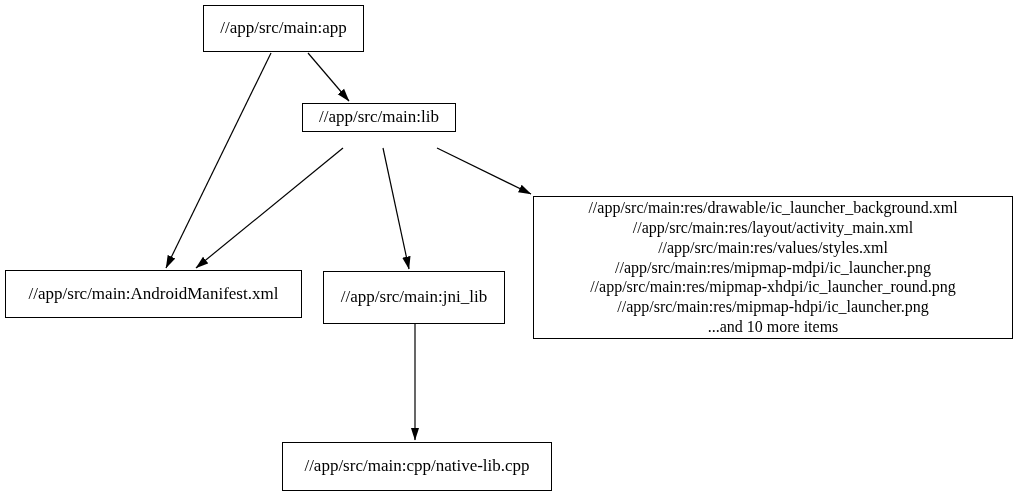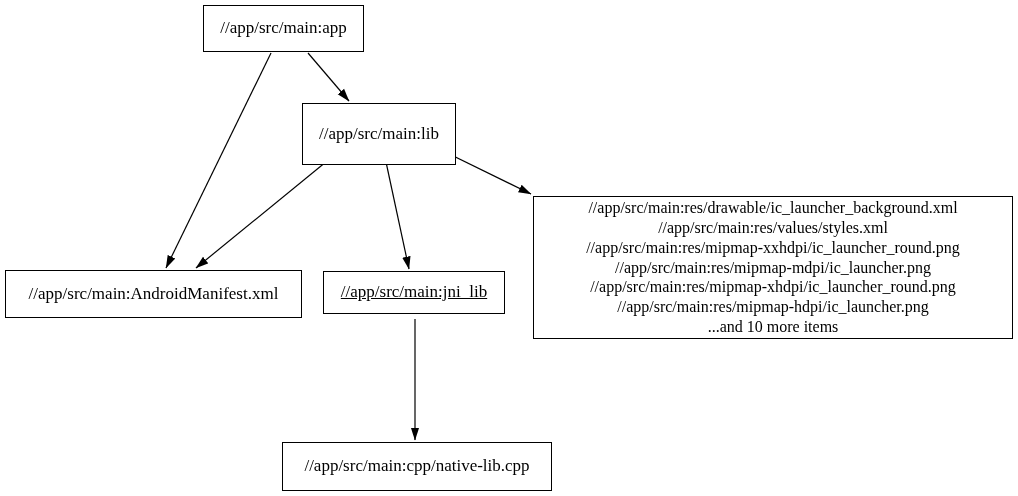--- a/index.html
+++ b/index.html
@@ -34,23 +34,23 @@
     background: #ffffff;
     display: flex;
     align-items: center;
     justify-content: center;
     text-align: center;
     font-size: 17px;
     line-height: 1.1;
     white-space: nowrap;
   }
   .node-app        { left: 203px; top: 5px;   width: 161px; height: 47px; }
-  .node-lib        { left: 302px; top: 103px; width: 154px; height: 62px; }
+  .node-lib        { left: 302px; top: 103px; width: 154px; height: 29px; }
   .node-manifest   { left: 5px;   top: 270px; width: 297px; height: 48px; }
-  .node-jni-lib    { left: 323px; top: 271px; width: 182px; height: 43px; text-decoration: underline; }
+  .node-jni-lib    { left: 323px; top: 271px; width: 182px; height: 53px; }
   .node-native-lib { left: 282px; top: 442px; width: 270px; height: 49px; }
   .node-res {
     left: 533px; top: 196px; width: 480px; height: 143px;
     flex-direction: column;
     font-size: 16px;
     line-height: 19.8px;
     justify-content: center;
   }
   .res-line { white-space: nowrap; }
 </style>
@@ -84,22 +84,22 @@
   <div class="node node-manifest">
     <span>//app/src/main:AndroidManifest.xml</span>
   </div>
 
   <div class="node node-jni-lib">
     <span>//app/src/main:jni_lib</span>
   </div>
 
   <div class="node node-res">
     <div class="res-line">//app/src/main:res/drawable/ic_launcher_background.xml</div>
+    <div class="res-line">//app/src/main:res/layout/activity_main.xml</div>
     <div class="res-line">//app/src/main:res/values/styles.xml</div>
-    <div class="res-line">//app/src/main:res/mipmap-xxhdpi/ic_launcher_round.png</div>
     <div class="res-line">//app/src/main:res/mipmap-mdpi/ic_launcher.png</div>
     <div class="res-line">//app/src/main:res/mipmap-xhdpi/ic_launcher_round.png</div>
     <div class="res-line">//app/src/main:res/mipmap-hdpi/ic_launcher.png</div>
     <div class="res-line">...and 10 more items</div>
   </div>
 
   <div class="node node-native-lib">
     <span>//app/src/main:cpp/native-lib.cpp</span>
   </div>
 

